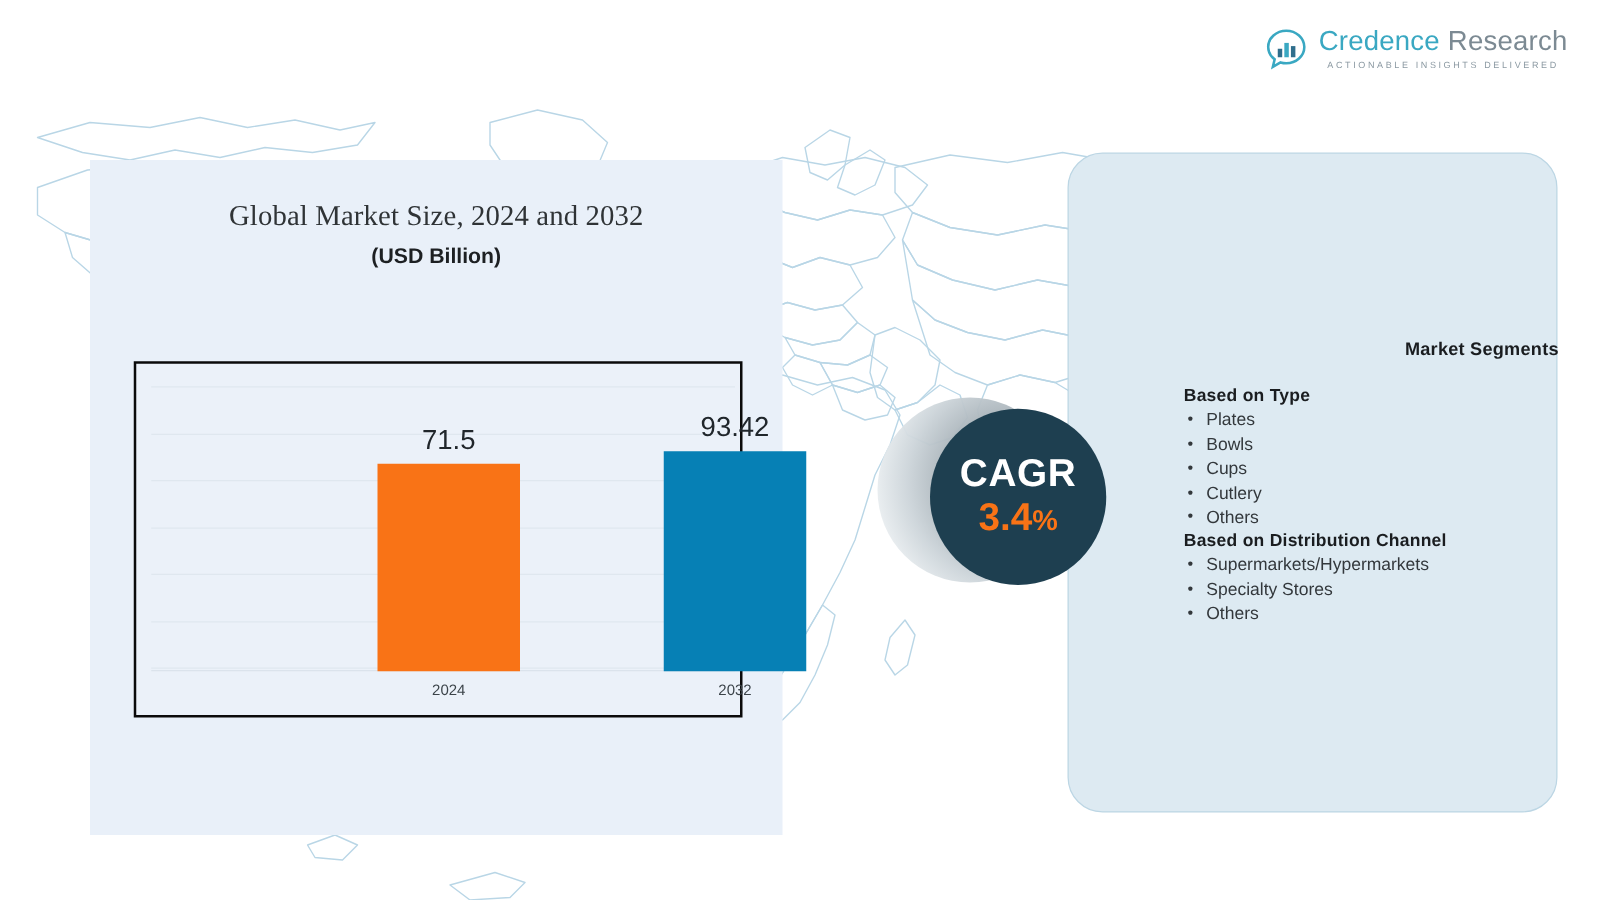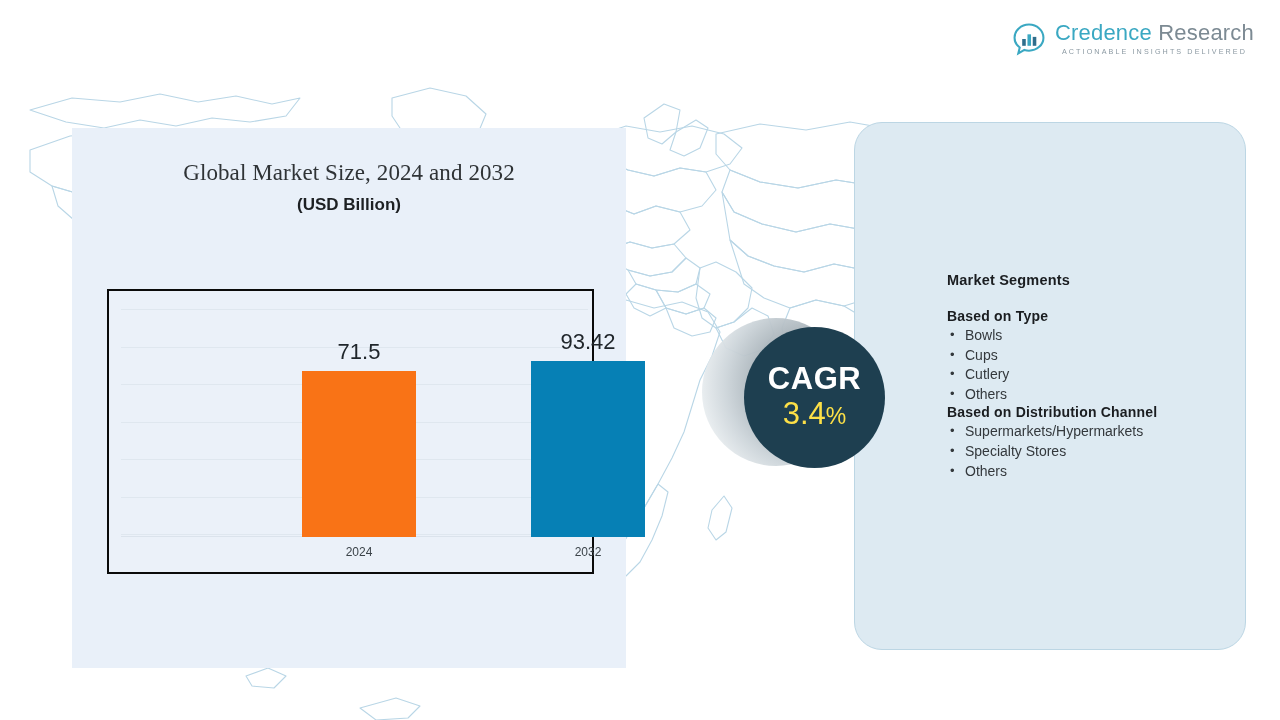--- a/index.html
+++ b/index.html
@@ -213,22 +213,22 @@
   }
   #cagr-label {
     font-size: 31px;
     font-weight: bold;
     color: #ffffff;
     letter-spacing: 0.5px;
     line-height: 1.05;
   }
   #cagr-value {
     font-size: 31px;
-    font-weight: normal;
-    color: #fde047;
+    font-weight: bold;
+    color: #f97316;
     line-height: 1.15;
   }
   #cagr-value .pct { font-size: 23px; }
 
   
   #right-panel {
     position: absolute;
     left: 854px;
     top: 122px;
     width: 392px;
@@ -245,20 +245,21 @@
     top: 272px;
     width: 300px;
     z-index: 5;
     color: #1a1d20;
   }
   .seg-title {
     font-size: 14.5px;
     font-weight: bold;
     letter-spacing: 0.2px;
     margin-bottom: 20px;
+    text-align: right;
   }
   .seg-group-title {
     font-size: 14px;
     font-weight: bold;
     letter-spacing: 0.2px;
     margin-bottom: 2px;
   }
   .seg-list {
     list-style: none;
     margin: 0 0 0 0;
@@ -416,20 +417,21 @@
     </div>
   </div>
 
   <div id="right-panel"></div>
 
   <div id="segments">
     <div class="seg-title">Market Segments</div>
     <div id="segments-groups">
         <div class="seg-group-title">Based on Type</div>
         <ul class="seg-list">
+          <li>Plates</li>
           <li>Bowls</li>
           <li>Cups</li>
           <li>Cutlery</li>
           <li>Others</li>
         </ul>
         <div class="seg-group-title">Based on Distribution Channel</div>
         <ul class="seg-list">
           <li>Supermarkets/Hypermarkets</li>
           <li>Specialty Stores</li>
           <li>Others</li>

